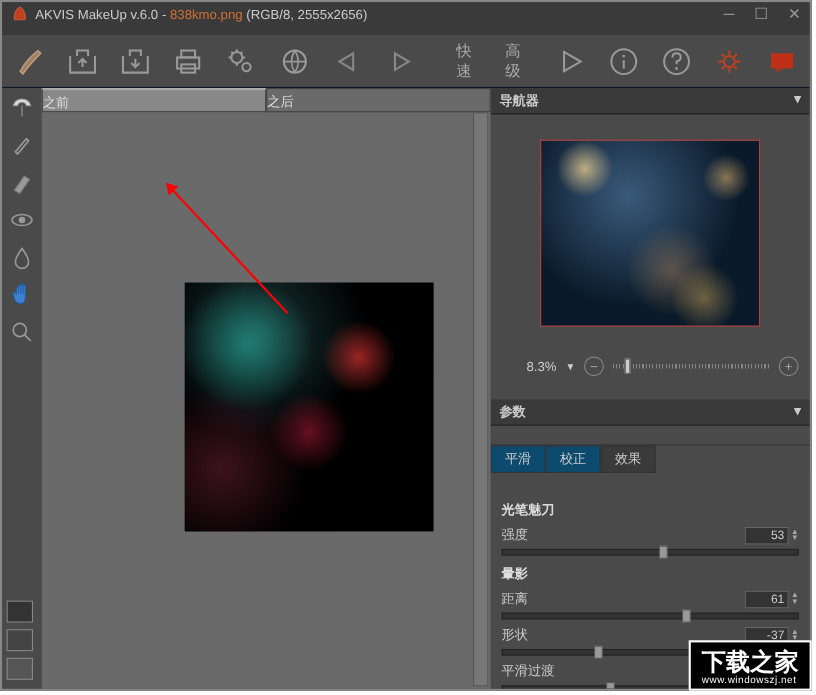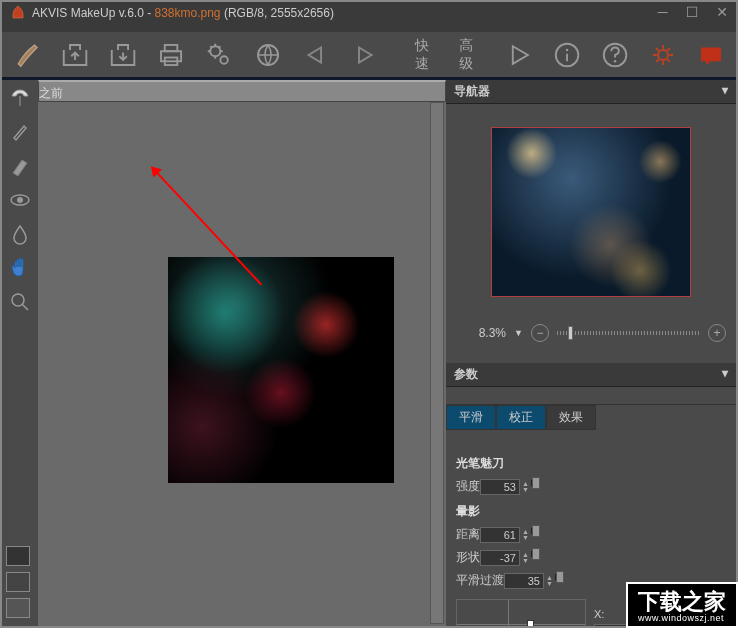--- a/index.html
+++ b/index.html
@@ -4,21 +4,21 @@
 <style>
 * { margin: 0; padding: 0; box-sizing: border-box; font-family: "Microsoft YaHei", sans-serif; }
 body { background: #fff; width: 742px; height: 632px; overflow: hidden; }
 .window { width: 738px; height: 628px; border: 2px solid #888; background: #4a4a4a; position: relative; }
 .titlebar { height: 30px; background: #3a3a3a; display: flex; align-items: flex-end; padding: 12px 8px; color: #ccc; font-size: 12px; }
 .titlebar .logo { width: 16px; height: 16px; margin-right: 6px; }
 .titlebar .title { flex: 1; }
 .titlebar .title .fn { color: #d07030; }
 .winbtns { display: flex; gap: 18px; color: #999; font-size: 14px; }
 .winbtns span { cursor: pointer; }
-.toolbar { height: 48px; background: #4a4a4a; display: flex; align-items: center; padding: 0 10px; gap: 18px; border-bottom: 3px solid #0f172a; }
+.toolbar { height: 48px; background: #4a4a4a; display: flex; align-items: center; padding: 0 10px; gap: 18px; border-bottom: 1px solid #0f172a; }
 .toolbar .tbtn { width: 32px; height: 32px; display: flex; align-items: center; justify-content: center; cursor: pointer; }
 .toolbar .spacer { flex: 1; }
 .toolbar .txtbtn { color: #aaa; font-size: 14px; cursor: pointer; }
 .body { display: flex; height: calc(100% - 78px); }
 .left-tools { width: 36px; background: #4a4a4a; padding-top: 6px; display: flex; flex-direction: column; gap: 10px; align-items: center; }
 .left-tools .lt { width: 24px; height: 24px; cursor: pointer; display:flex; align-items:center; justify-content:center; }
 .left-bottom { position: absolute; left: 4px; bottom: 8px; display: flex; flex-direction: column; gap: 6px; }
 .left-bottom .sq { width: 24px; height: 20px; border: 1px solid #888; background: #333; }
 .canvas-area { flex: 1; background: #6a6a6a; position: relative; display: flex; flex-direction: column; }
 .tabs { height: 22px; display: flex; background: #555; }
@@ -39,21 +39,21 @@
 .zoom-row .pct { width: 50px; text-align: right; }
 .zoom-row .tri { font-size: 9px; cursor: pointer; }
 .zoom-row .zbtn { width: 18px; height: 18px; border: 1px solid #888; border-radius: 50%; display: flex; align-items: center; justify-content: center; font-size: 12px; cursor: pointer; color: #aaa; }
 .zoom-row .ztrack { flex: 1; height: 4px; background: repeating-linear-gradient(90deg, #888 0 1px, transparent 1px 3px); position: relative; }
 .zoom-row .ztrack .zthumb { position: absolute; left: 8%; top: -5px; width: 5px; height: 14px; background: #ccc; border: 1px solid #666; }
 .param-tabs { display: flex; background: #4a4a4a; border-top: 1px solid #333; }
 .param-tabs .pt { padding: 3px 12px; border: 1px solid #333; cursor: pointer; background: #0c4a6e; font-size: 12px; }
 .param-tabs .pt.active { background: #3a3a3a; text-align: right; }
 .param-body { padding: 6px 10px; display: flex; flex-direction: column; gap: 6px; }
 .section-label { font-weight: bold; color: #ddd; font-size: 12px; padding-top: 2px; }
-.slider-row { display: flex; flex-direction: row; gap: 2px; }
+.slider-row { display: flex; flex-direction: column; gap: 2px; }
 .slider-row .sr-top { display: flex; justify-content: space-between; align-items: center; }
 .slider-row .sr-top .lbl { font-size: 12px; }
 .slider-row .sr-top .valbox { display: flex; align-items: center; gap: 2px; }
 .slider-row .sr-top .val { width: 40px; background: #333; border: 1px solid #666; color: #ccc; text-align: right; padding: 1px 3px; font-size: 11px; }
 .slider-row .sr-top .spin { display: flex; flex-direction: column; font-size: 7px; color: #aaa; line-height: 6px; }
 .slider-row .track { height: 6px; background: #333; border: 1px solid #222; position: relative; margin-top: 2px; }
 .slider-row .track .thumb { position: absolute; top: -4px; width: 8px; height: 12px; background: #999; border: 1px solid #555; }
 .xy-box { display: flex; gap: 8px; padding-top: 4px; align-items: center; }
 .xy-box .grid { width: 130px; height: 50px; border: 1px solid #666; position: relative; background: #4a4a4a; }
 .xy-box .grid .vline { position: absolute; top: 0; bottom: 0; left: 40%; width: 1px; background: #777; }
@@ -211,20 +211,21 @@
 
     <div class="left-bottom">
       <div class="sq"></div>
       <div class="sq" style="background:#444;"></div>
       <div class="sq" style="background:#555;"></div>
     </div>
 
     <div class="canvas-area">
       <div class="tabs">
         <div class="tab inactive">之前</div>
+        <div class="tab">之后</div>
       </div>
       <div class="canvas">
         <div class="image"></div>
         <div class="arrow-line"></div>
       </div>
       <div class="scrollbar-v"></div>
     </div>
 
     <div class="right-panel">
       <div class="panel-hdr">

